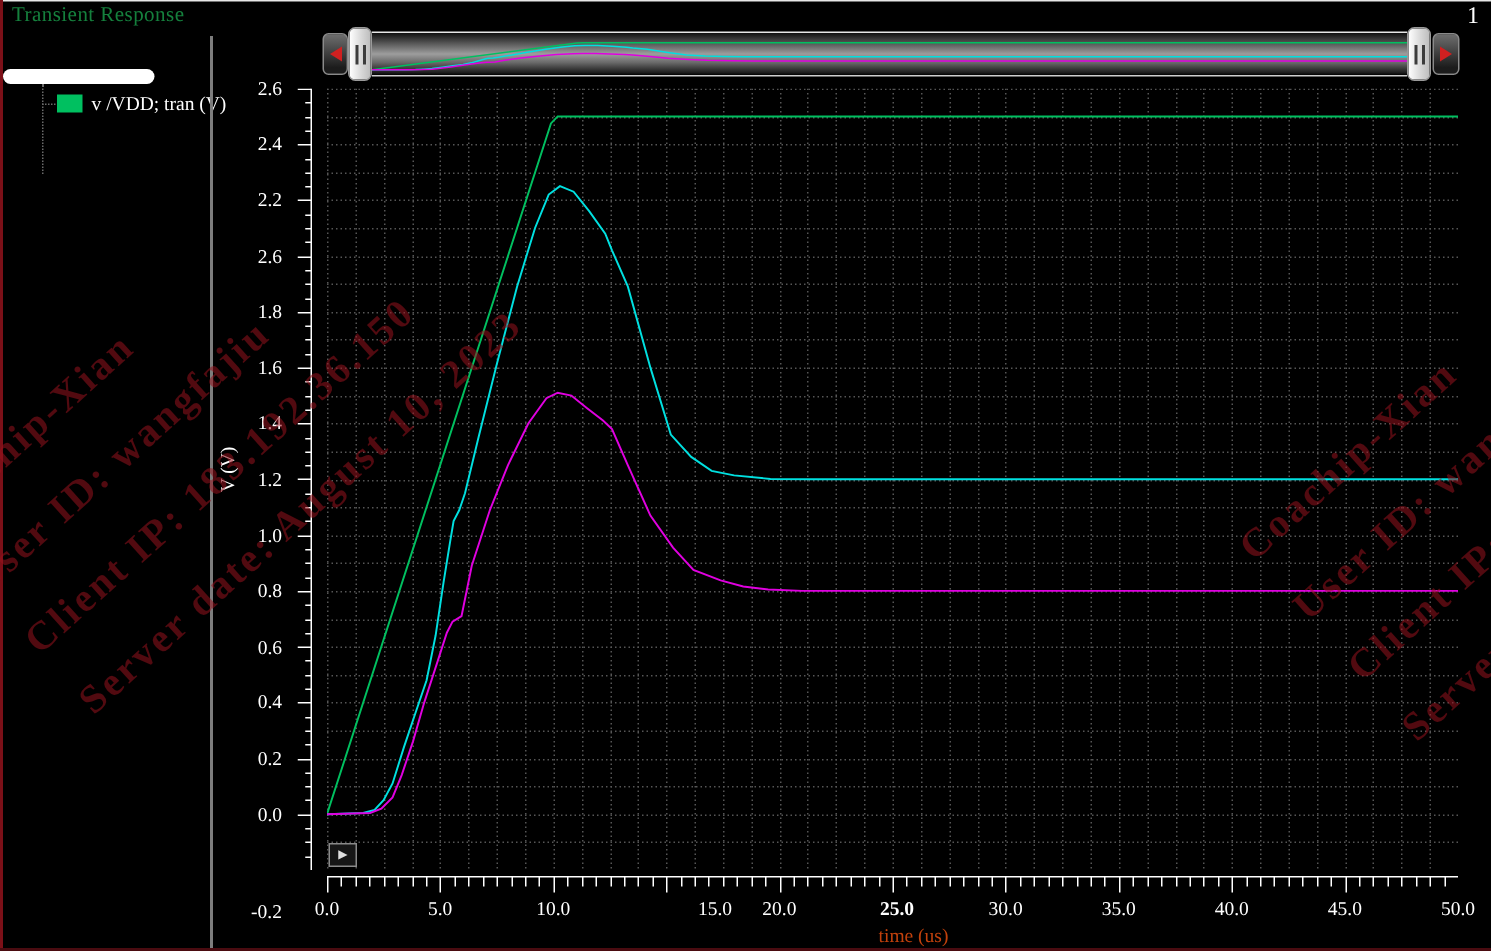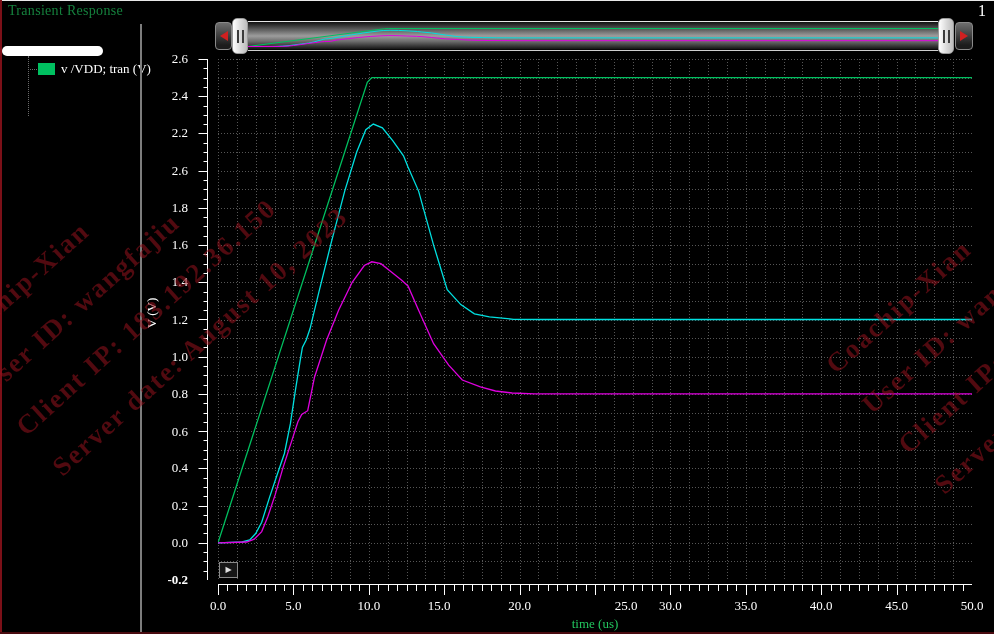--- a/index.html
+++ b/index.html
@@ -61,22 +61,22 @@
   #yruler-svg{ position:absolute; left:195px; top:59px; }
   #xruler-svg{ position:absolute; left:218px; top:584px; }
   #ylabels   { position:absolute; left:140px; top:0; width:52px; height:634px; }
   #ylabels .yl { position:absolute; right:4px; width:48px; text-align:right;
     color:#fff; font-size:13px; line-height:16px; }
   #xlabels { position:absolute; left:0; top:598px; width:994px; height:16px; }
   #xlabels .xl { position:absolute; width:56px; text-align:center;
     color:#fff; font-size:13px; line-height:15px; }
   .ylabel-title { position:absolute; left:129px; top:305px; width:46px; text-align:center;
     color:#fff; font-size:13px; transform:rotate(-90deg); transform-origin:center center; }
-  .xlabel-title { position:absolute; left:218px; top:616px; width:754px; text-align:center;
-    color:#22c55e; font-size:13px; }
+  .xlabel-title { position:absolute; left:232px; top:616px; width:754px; text-align:center;
+    color:#c2410c; font-size:13px; }
 
   .play-btn { position:absolute; left:219px; top:562px; width:19px; height:16px;
     background:#161616; border:1px solid #8a8a8a; display:flex; align-items:center; justify-content:center; }
   .play-ico { color:#e0e0e0; font-size:8px; line-height:8px;
     font-family:"DejaVu Sans", sans-serif; }
 
   
   .wm { position:absolute; transform:rotate(-42deg); transform-origin:0 0;
     font-weight:bold; font-size:27px; line-height:54px; letter-spacing:2px;
     white-space:nowrap; pointer-events:none; z-index:40; }
@@ -358,29 +358,29 @@
       <div class="yl" style="top: 199.857px;">1.8</div>
       <div class="yl" style="top: 237.071px;">1.6</div>
       <div class="yl" style="top: 274.286px;">1.4</div>
       <div class="yl" style="top: 311.5px;">1.2</div>
       <div class="yl" style="top: 348.714px;">1.0</div>
       <div class="yl" style="top: 385.929px;">0.8</div>
       <div class="yl" style="top: 424px;">0.6</div>
       <div class="yl" style="top: 460.357px;">0.4</div>
       <div class="yl" style="top: 497.571px;">0.2</div>
       <div class="yl" style="top: 534.786px;">0.0</div>
-      <div class="yl" style="top: 572px; font-weight: bold;">-0.2</div>
+      <div class="yl" style="top: 600px;">-0.2</div>
     </div>
   <div id="xlabels">
       <div class="xl" style="left: 190px;">0.0</div>
       <div class="xl" style="left: 265.4px;">5.0</div>
       <div class="xl" style="left: 340.8px;">10.0</div>
-      <div class="xl" style="left: 411px;">15.0</div>
+      <div class="xl" style="left: 432px; text-align: right;">15.0</div>
       <div class="xl" style="left: 491.6px;">20.0</div>
-      <div class="xl" style="left: 598px;">25.0</div>
+      <div class="xl" style="left: 570px; font-weight: bold;">25.0</div>
       <div class="xl" style="left: 642.4px;">30.0</div>
       <div class="xl" style="left: 717.8px;">35.0</div>
       <div class="xl" style="left: 793.2px;">40.0</div>
       <div class="xl" style="left: 868.6px;">45.0</div>
       <div class="xl" style="left: 944px;">50.0</div>
     </div>
 
   <div class="ylabel-title">V (V)</div>
   <div class="xlabel-title">time (us)</div>
 

